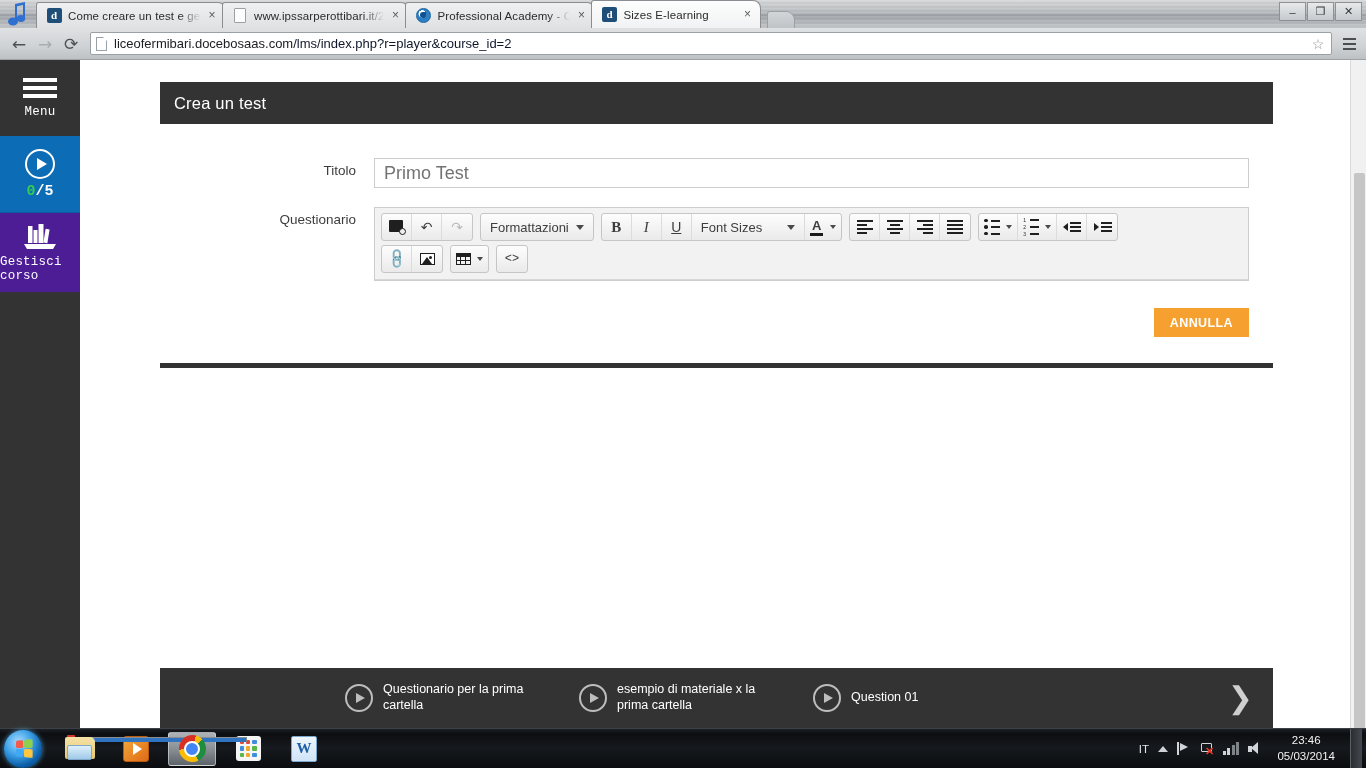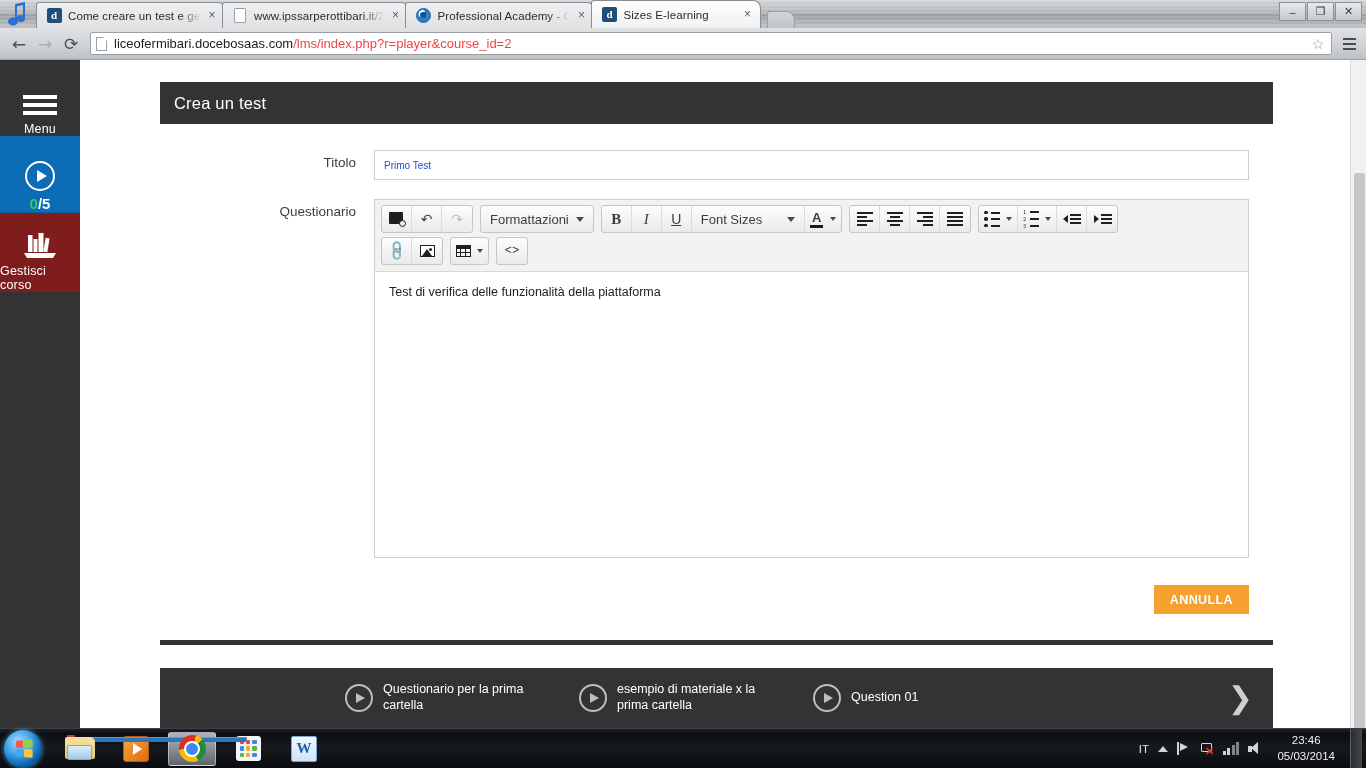--- a/index.html
+++ b/index.html
@@ -149,21 +149,21 @@
   #page-icon::before {
     content:""; position:absolute; right:-1px; top:-1px;
     border-left: 4px solid transparent; border-top: 4px solid #fff;
     border-right: 0; border-bottom: 0;
   }
   #url-text {
     font-size: 13px; color: #202124; white-space: nowrap;
     flex: 1 1 auto; overflow: hidden;
     font-family: "Liberation Sans", sans-serif;
   }
-  #url-text .dim { color: #ef4444; }
+  #url-text .dim { color: #0f172a; }
   #star-icon { width: 18px; text-align: center; color: #8d9195; font-size: 14px; }
   #menu-icon {
     width: 22px; height: 26px;
     display:flex; flex-direction:column; justify-content:center; align-items:center; gap:3px;
   }
   #menu-icon i { display:block; width:13px; height:2px; background:#4a4e51; }
 
   
   #viewport {
     position: absolute; left: 0; top: 60px;
@@ -173,29 +173,30 @@
   }
 
   
   #app-sidebar {
     position: absolute; left: 0; top: 0;
     width: 80px; height: 668px;
     background: #333333;
   }
   .side-block {
     width: 80px;
-    display: flex; flex-direction: column; align-items: center; justify-content: flex-end;
+    display: flex; flex-direction: column; align-items: center; justify-content: center;
     color: #fff;
+    font-family: Liberation Mono, monospace;
   }
   #side-menu { height: 76px; background: #333333; }
   #hamburger { display:flex; flex-direction:column; gap:4px; margin-bottom:7px; }
   #hamburger i { display:block; width:34px; height:4px; background:#fff; }
   .side-label { font-size: 12.5px; color:#ffffff; letter-spacing:.2px; }
   #side-progress { height: 77px; background: #0c6cb5; border-bottom:1px solid #0a5e9e;}
-  #side-manage  { height: 79px; background: #7f1d1d; }
+  #side-manage  { height: 79px; background: #4c1d95; }
   .play-circle {
     width: 30px; height: 30px; border: 2.5px solid #fff; border-radius: 50%;
     display:flex; align-items:center; justify-content:center; margin-bottom: 4px;
   }
   .play-circle::after {
     content:""; display:block;
     border-left: 10px solid #fff;
     border-top: 6px solid transparent;
     border-bottom: 6px solid transparent;
     margin-left: 3px;
@@ -220,31 +221,31 @@
   }
   #card-header {
     height: 42px;
     background: #333333;
     display: flex; align-items: center;
     padding-left: 14px;
   }
   #card-title { color:#ffffff; font-size: 16.5px; letter-spacing:.2px; }
   #card-body { padding: 26px 24px 22px 24px; }
 
-  .form-row { display: flex; align-items: flex-start; margin-bottom: 19px; }
+  .form-row { display: flex; align-items: flex-start; margin-bottom: 19px; margin-top: 8px; }
   .form-label {
     width: 190px; flex: 0 0 190px;
     text-align: right; padding-right: 18px; padding-top: 5px;
     font-size: 13.5px; color: #3d3d3d;
   }
   .form-field { flex: 1 1 auto; }
   #titolo-input {
     width: 100%; height: 30px;
     border: 1px solid #cdcdcd; background: #fff;
-    font-size: 10px; color: #1d4ed8;
+    font-size: 18px; color: #737373;
     padding: 0 9px;
     font-family: "Liberation Sans", sans-serif;
   }
 
   
   #editor {
     border: 1px solid #cdcdcd;
     background: #fff;
   }
   #editor-toolbar {
@@ -741,23 +742,20 @@
                         <span class="caret sm" style="margin-left:6px"></span>
                       </div>
                     </div>
                     <div class="tb-group">
                       <div class="tb-btn" style="font-size:12px;font-family:'Liberation Mono', monospace;">&lt;&gt;</div>
                     </div>
                   </div>
 
                 </div>
 
-                <div id="editor-body">
-                  <span>Test di verifica delle funzionalità della piattaforma</span>
-                </div>
               </div>
 
             </div>
           </div>
 
           <div id="button-row">
             <div class="btn" id="btn-cancel">ANNULLA</div>
           </div>
 
         </div>

